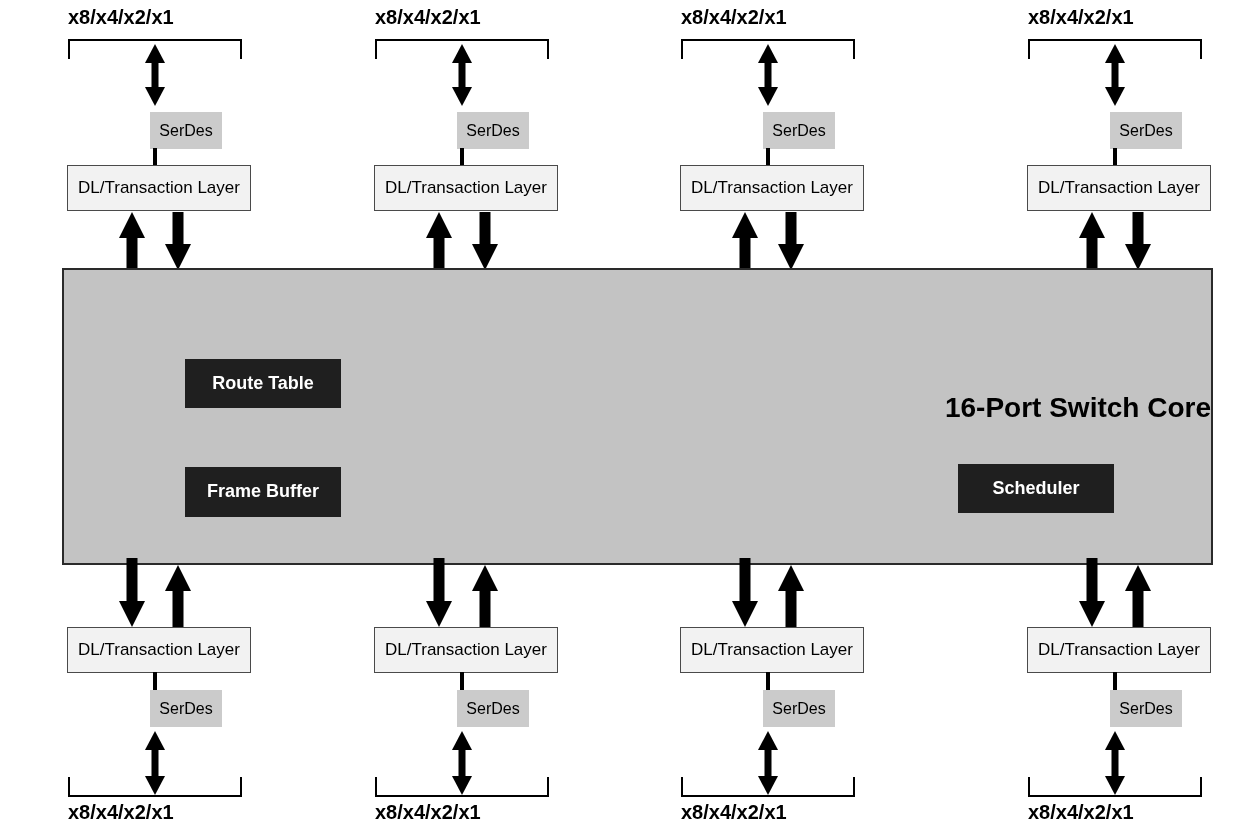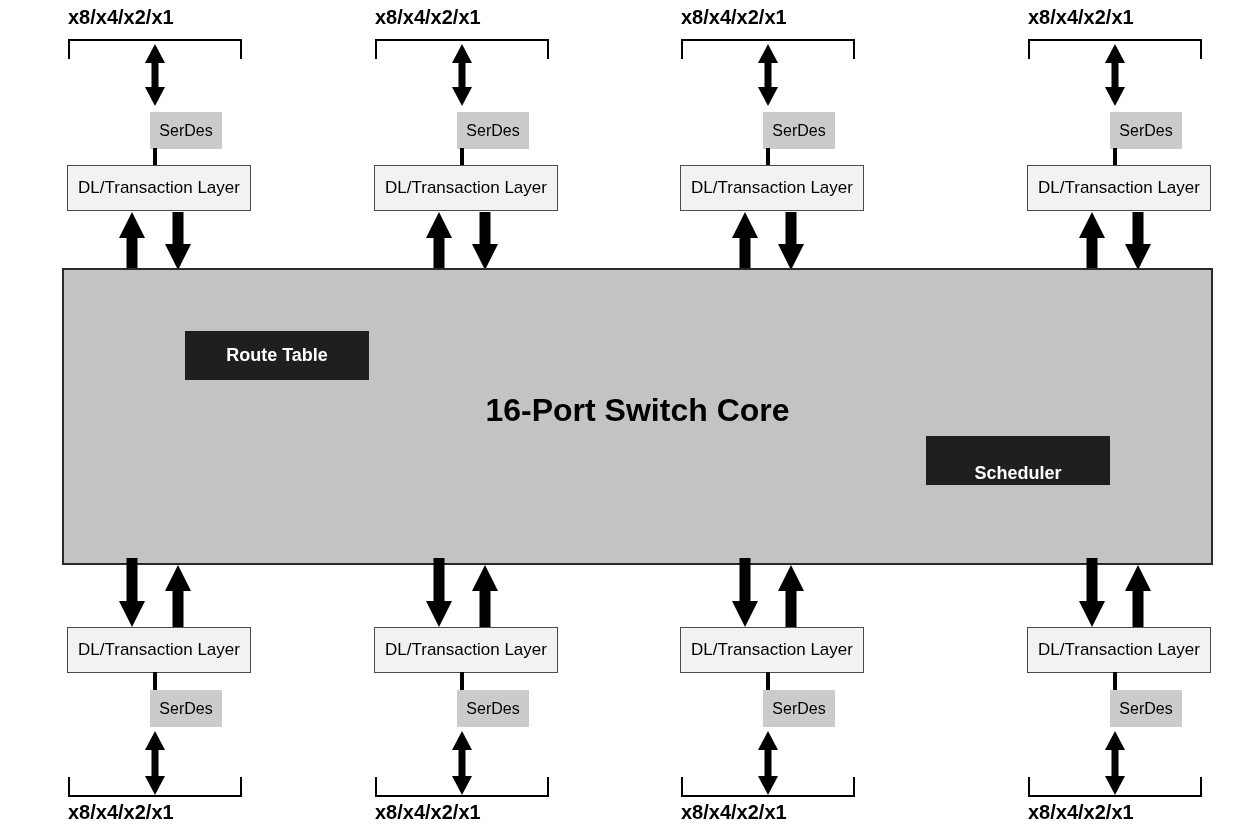--- a/index.html
+++ b/index.html
@@ -67,30 +67,30 @@
 
   .dlbox{position:absolute;left:4px;width:184px;height:46px;box-sizing:border-box;
     background:var(--dl-fill,#f2f2f2);border:1.5px solid var(--dl-border,#4a4a4a);
     display:flex;align-items:center;justify-content:center;font-size:17px;white-space:nowrap;}
   .pgroup.top .dlbox{top:165px;}
   .pgroup.bottom .dlbox{top:69px;}
 
   
   .core{position:absolute;left:62px;top:268px;width:1151px;height:297px;box-sizing:border-box;
     background:var(--core-fill,#c3c3c3);border:2px solid var(--core-border,#2a2a2a);}
-  .core-title{position:absolute;left:0;top:122px;width:100%;text-align:center;
-    font-size:32px;font-weight:bold;}
-  .block{position:absolute;width:184px;background:var(--block-fill,#1f1f1f);
+  .core-title{position:absolute;left:0;top:122px;width:100%;text-align:right;
+    font-size:28px;font-weight:bold;}
+  .block{position:absolute;width:156px;background:var(--block-fill,#1f1f1f);
     color:var(--block-text,#fff);display:flex;align-items:center;justify-content:center;
-    font-size:18px;font-weight:bold;text-align:center;line-height:1.2;}
+    font-size:18px;font-weight:bold;text-align:center;line-height:1.2;margin-top:28px;}
   .block.route{left:121px;top:61px;height:49px;}
   .block.frame{left:121px;top:169px;height:50px;}
   .block.arb{left:873px;top:60px;height:58px;}
   .block.arb span{display:inline-block;max-width:110px;}
-  .block.sched{left:862px;top:166px;height:49px;align-items:flex-end;}
+  .block.sched{left:894px;top:166px;height:49px;}
 </style>
 </head>
 <body>
 
 <div id="canvas">
 
   <div class="pgroup top col1">
     <div class="lane-label">x8/x4/x2/x1</div>
     <div class="bracket down"></div>
     <div class="arr dbl">
@@ -188,20 +188,23 @@
         <span class="tri"></span>
         <span class="shaft"></span>
       </div>
   </div>
 
   <div class="core">
     <div class="core-title">16-Port Switch Core</div>
     <div class="block route">
         <span>Route Table</span>
       </div>
+    <div class="block frame">
+        <span>Frame Buffer</span>
+      </div>
     <div class="block sched">
         <span>Scheduler</span>
       </div>
   </div>
 
   <div class="pgroup bottom col1">
     <div class="arr big down a-left">
         <span class="tri"></span>
         <span class="shaft"></span>
       </div>

